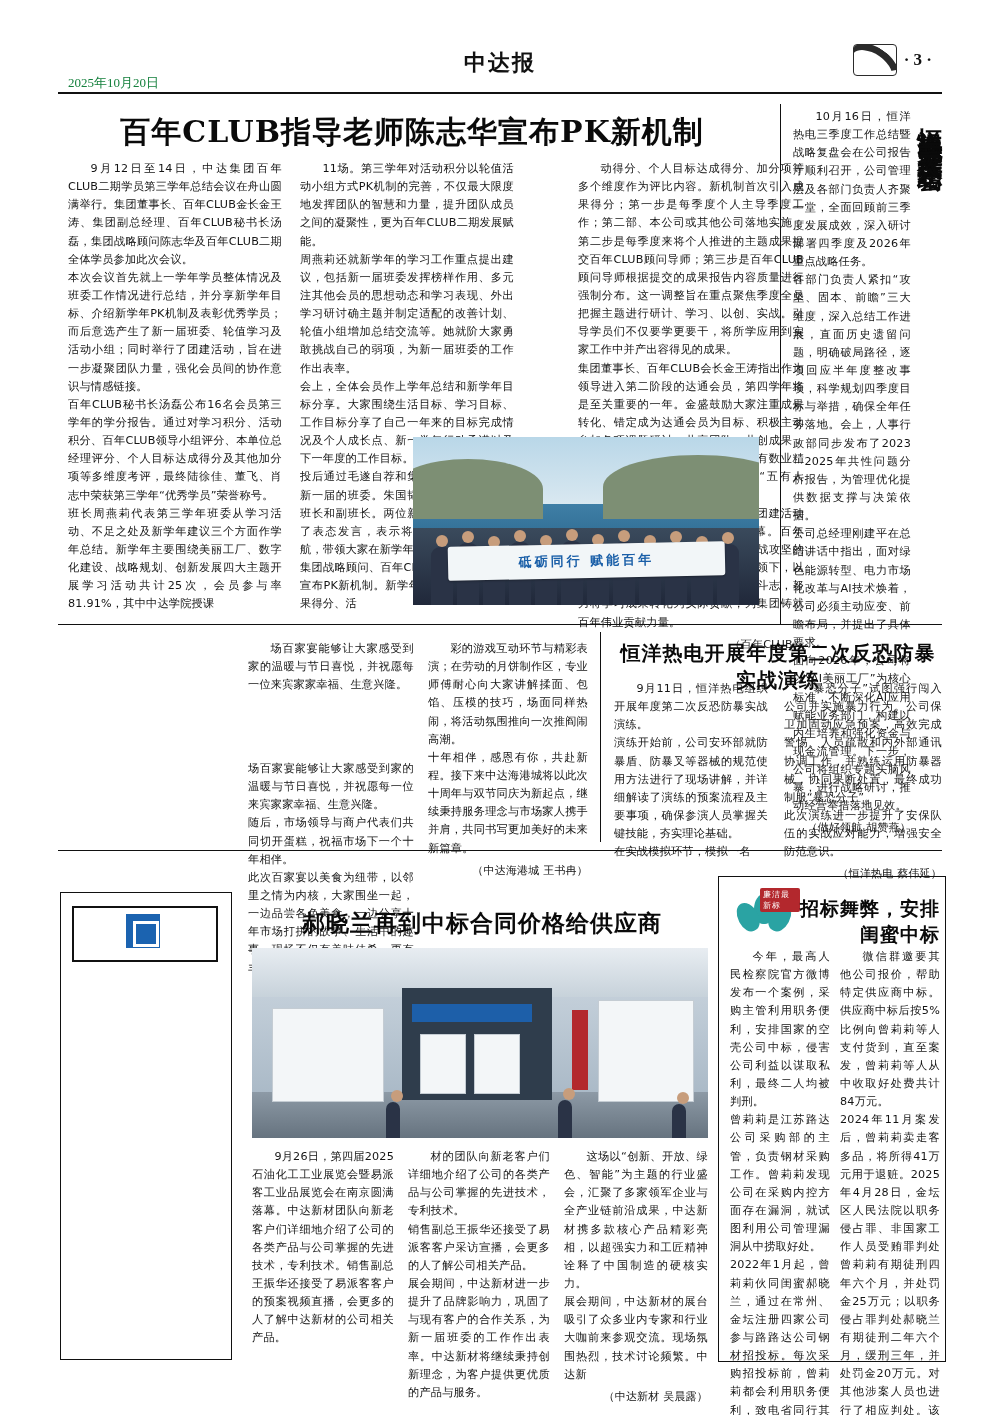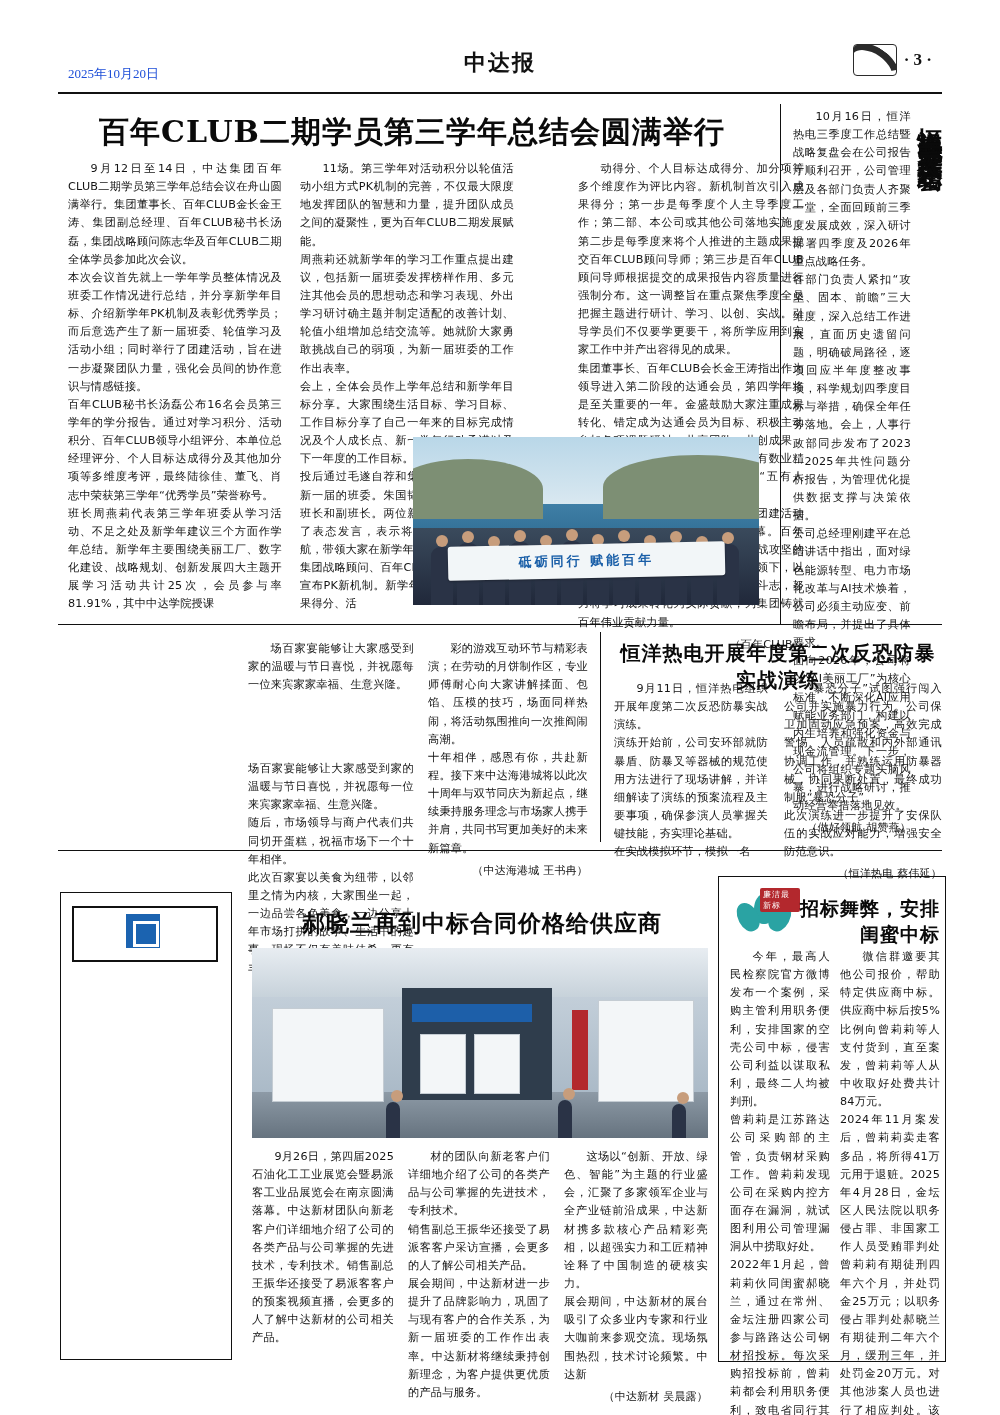--- a/index.html
+++ b/index.html
@@ -19,23 +19,23 @@
     overflow: hidden;
   }
   
   .masthead {
     position: absolute;
     top: 0; left: 0; right: 0;
     height: 92px;
   }
   .masthead .date {
     position: absolute;
-    left: 68px; top: 65px;
+    left: 68px; top: 74px;
     font-size: 13px;
-    color: #1d4ed8;
+    color: #15803d;
     font-family: "Liberation Serif", serif;
   }
   .masthead .paper-name {
     position: absolute;
     left: 0; right: 0; top: 48px;
     text-align: center;
     font-family: "DejaVu Serif", "Liberation Serif", serif;
     font-weight: bold;
     font-size: 22px;
     letter-spacing: 2px;
@@ -271,21 +271,21 @@
   <div class="col-text zh" style="position:absolute; left:793px; top:108px; width:118px; height:500px;">
     <p style="white-space:pre-line;">10月16日，恒洋热电三季度工作总结暨战略复盘会在公司报告厅顺利召开，公司管理层及各部门负责人齐聚一堂，全面回顾前三季度发展成效，深入研讨部署四季度及2026年重点战略任务。
 各部门负责人紧扣“攻坚、固本、前瞻”三大维度，深入总结工作进展，直面历史遗留问题，明确破局路径，逐项回应半年度整改事项，科学规划四季度目标与举措，确保全年任务落地。会上，人事行政部同步发布了2023—2025年共性问题分析报告，为管理优化提供数据支撑与决策依据。
 公司总经理刚建平在总结讲话中指出，面对绿色能源转型、电力市场化改革与AI技术焕着，公司必须主动应变、前瞻布局，并提出了具体要求。
 面向2026年，公司将以“AI美丽工厂”为核心标准，不断深化AI应用赋能业务部门，构建以内生培养和强化资金与现金流管理。下一步，公司将组织专题头脑风暴，进行战略研讨，推动经营举措落地见效。</p>
     <div class="byline">（做好领航 胡赞燕）</div>
   </div>
 
   <div class="hairline" style="left:780px; top:104px; width:1px; height:520px;"></div>
 
-  <div class="headline zh" style="position:absolute; left:62px; top:112px; width:700px; font-size:30px; text-align:center;">百年CLUB二期学员第三学年总结会圆满举行</div>
+  <div class="headline zh" style="position:absolute; left:62px; top:112px; width:700px; font-size:30px; text-align:center;">百年CLUB指导老师陈志华宣布PK新机制</div>
 
   <div class="col-text zh" style="position:absolute; left:68px; top:160px; width:214px; height:450px;">
     <p style="white-space:pre-line;">9月12日至14日，中达集团百年CLUB二期学员第三学年总结会议在舟山圆满举行。集团董事长、百年CLUB金长金王涛、集团副总经理、百年CLUB秘书长汤磊，集团战略顾问陈志华及百年CLUB二期全体学员参加此次会议。
 本次会议首先就上一学年学员整体情况及班委工作情况进行总结，并分享新学年目标、介绍新学年PK机制及表彰优秀学员；而后意选产生了新一届班委、轮值学习及活动小组；同时举行了团建活动，旨在进一步凝聚团队力量，强化会员间的协作意识与情感链接。
 百年CLUB秘书长汤磊公布16名会员第三学年的学分报告。通过对学习积分、活动积分、百年CLUB领导小组评分、本单位总经理评分、个人目标达成得分及其他加分项等多维度考评，最终陆徐佳、董飞、肖志中荣获第三学年“优秀学员”荣誉称号。
 班长周燕莉代表第三学年班委从学习活动、不足之处及新学年建议三个方面作学年总结。新学年主要围绕美丽工厂、数字化建设、战略规划、创新发展四大主题开展学习活动共计25次，会员参与率81.91%，其中中达学院授课</p>
   </div>
   <div class="col-text zh" style="position:absolute; left:300px; top:160px; width:214px; height:450px;">
     <p style="white-space:pre-line;">11场。第三学年对活动积分以轮值活动小组方式PK机制的完善，不仅最大限度地发挥团队的智慧和力量，提升团队成员之间的凝聚性，更为百年CLUB二期发展赋能。
 周燕莉还就新学年的学习工作重点提出建议，包括新一届班委发挥榜样作用、多元注其他会员的思想动态和学习表现、外出学习研讨确主题并制定适配的改善计划、轮值小组增加总结交流等。她就阶大家勇敢挑战自己的弱项，为新一届班委的工作作出表率。

